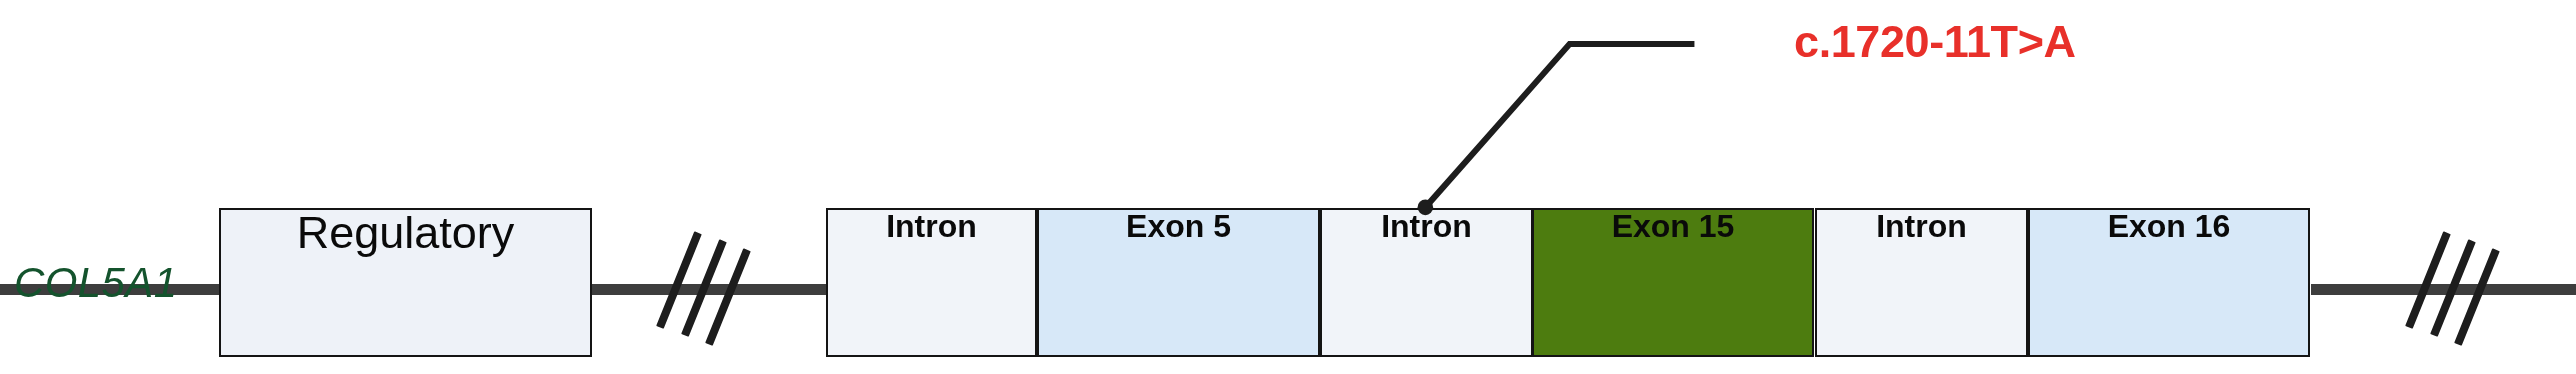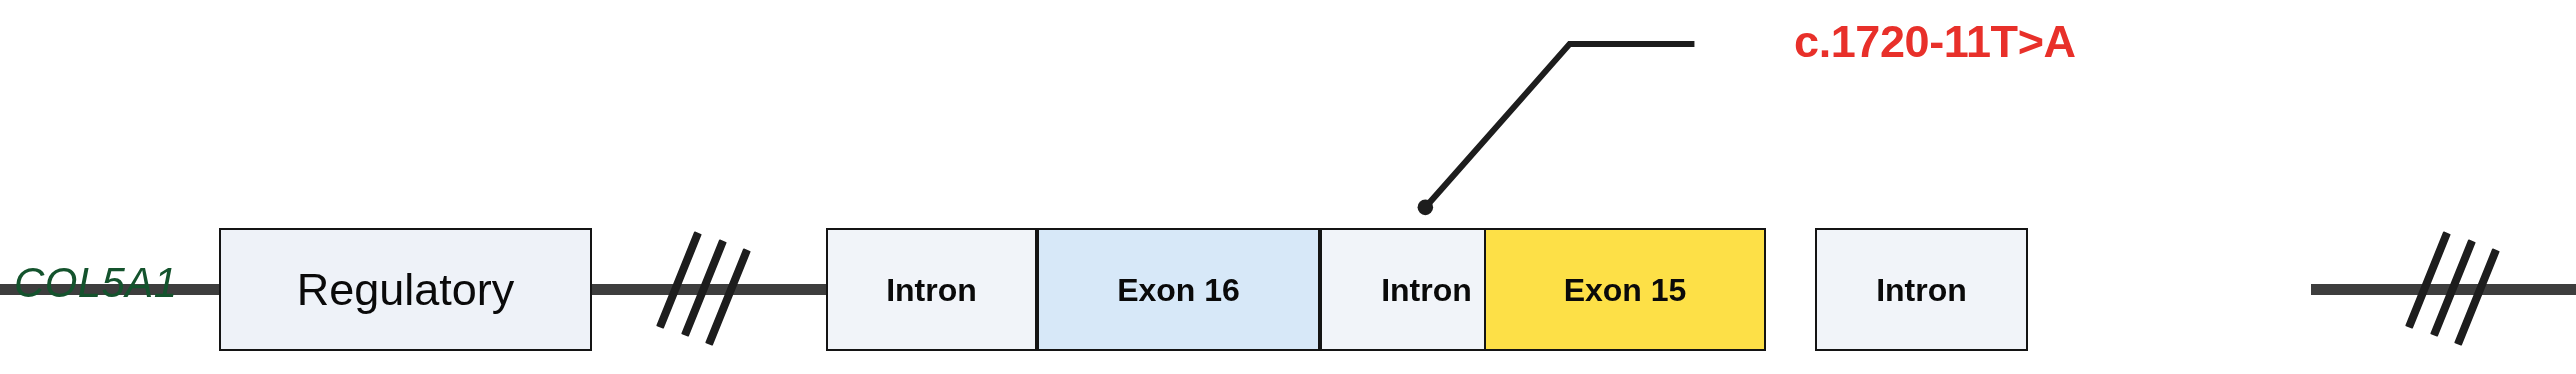--- a/index.html
+++ b/index.html
@@ -58,28 +58,26 @@
     font-weight: 400;
     color: #14532d;
     letter-spacing: 0.4px;
     white-space: nowrap;
   }
 
   
   .feature-box {
     position: absolute;
     top: 208px;
-    height: 123px;
+    height: 149px;
     box-sizing: border-box;
     border: 2.6px solid #141414;
     display: flex;
-    align-items: center;
     justify-content: center;
     overflow: hidden;
-    margin-top: 20px;
   }
   .feature-box .box-label {
     font-size: 41px;
     color: #0a0a0a;
     white-space: nowrap;
     line-height: 1;
   }
   .feature-box.regulatory {
     background: #eef2f8;
     border-width: 2.6px;
@@ -141,35 +139,38 @@
     <span class="s1"></span>
       <span class="s2"></span>
       <span class="s3"></span>
   </div>
 
   <div class="feature-box intron" style="left: 826px; width: 211px; background: rgb(241, 244, 249); border-color: rgb(20, 20, 20);">
     <span class="box-label">Intron</span>
   </div>
 
   <div class="feature-box exon" style="left: 1037px; width: 283px; background: rgb(215, 232, 248); border-color: rgb(20, 20, 20);">
-    <span class="box-label">Exon 16</span>
+    <span class="box-label">Exon 5</span>
   </div>
 
   <div class="feature-box intron" style="left: 1320px; width: 213px; background: rgb(241, 244, 249); border-color: rgb(20, 20, 20);">
     <span class="box-label">Intron</span>
   </div>
 
-  <div class="feature-box exon" style="left: 1484px; width: 282px; background: #fde047; border-color: rgb(20, 20, 20);">
+  <div class="feature-box exon" style="left: 1532px; width: 282px; background: #4d7c0f; border-color: rgb(20, 20, 20);">
     <span class="box-label">Exon 15</span>
   </div>
 
   <div class="feature-box intron" style="left: 1815px; width: 213px; background: rgb(241, 244, 249); border-color: rgb(20, 20, 20);">
     <span class="box-label">Intron</span>
   </div>
 
+  <div class="feature-box exon" style="left: 2028px; width: 282px; background: rgb(215, 232, 248); border-color: rgb(20, 20, 20);">
+    <span class="box-label">Exon 16</span>
+  </div>
 
   <div class="break-mark" style="left:2414px;">
     <span class="s1"></span>
       <span class="s2"></span>
       <span class="s3"></span>
   </div>
 
   <svg class="leader" viewBox="0 0 2982 434" xmlns="http://www.w3.org/2000/svg">
     <polyline id="leader-path" fill="none" stroke="#1d1d1d" stroke-width="7" stroke-linecap="square" stroke-linejoin="miter" points="1650,240 1817,51 1958,51"></polyline>
     <circle id="leader-dot" cx="1650" cy="240" r="9" fill="#1d1d1d"></circle>

